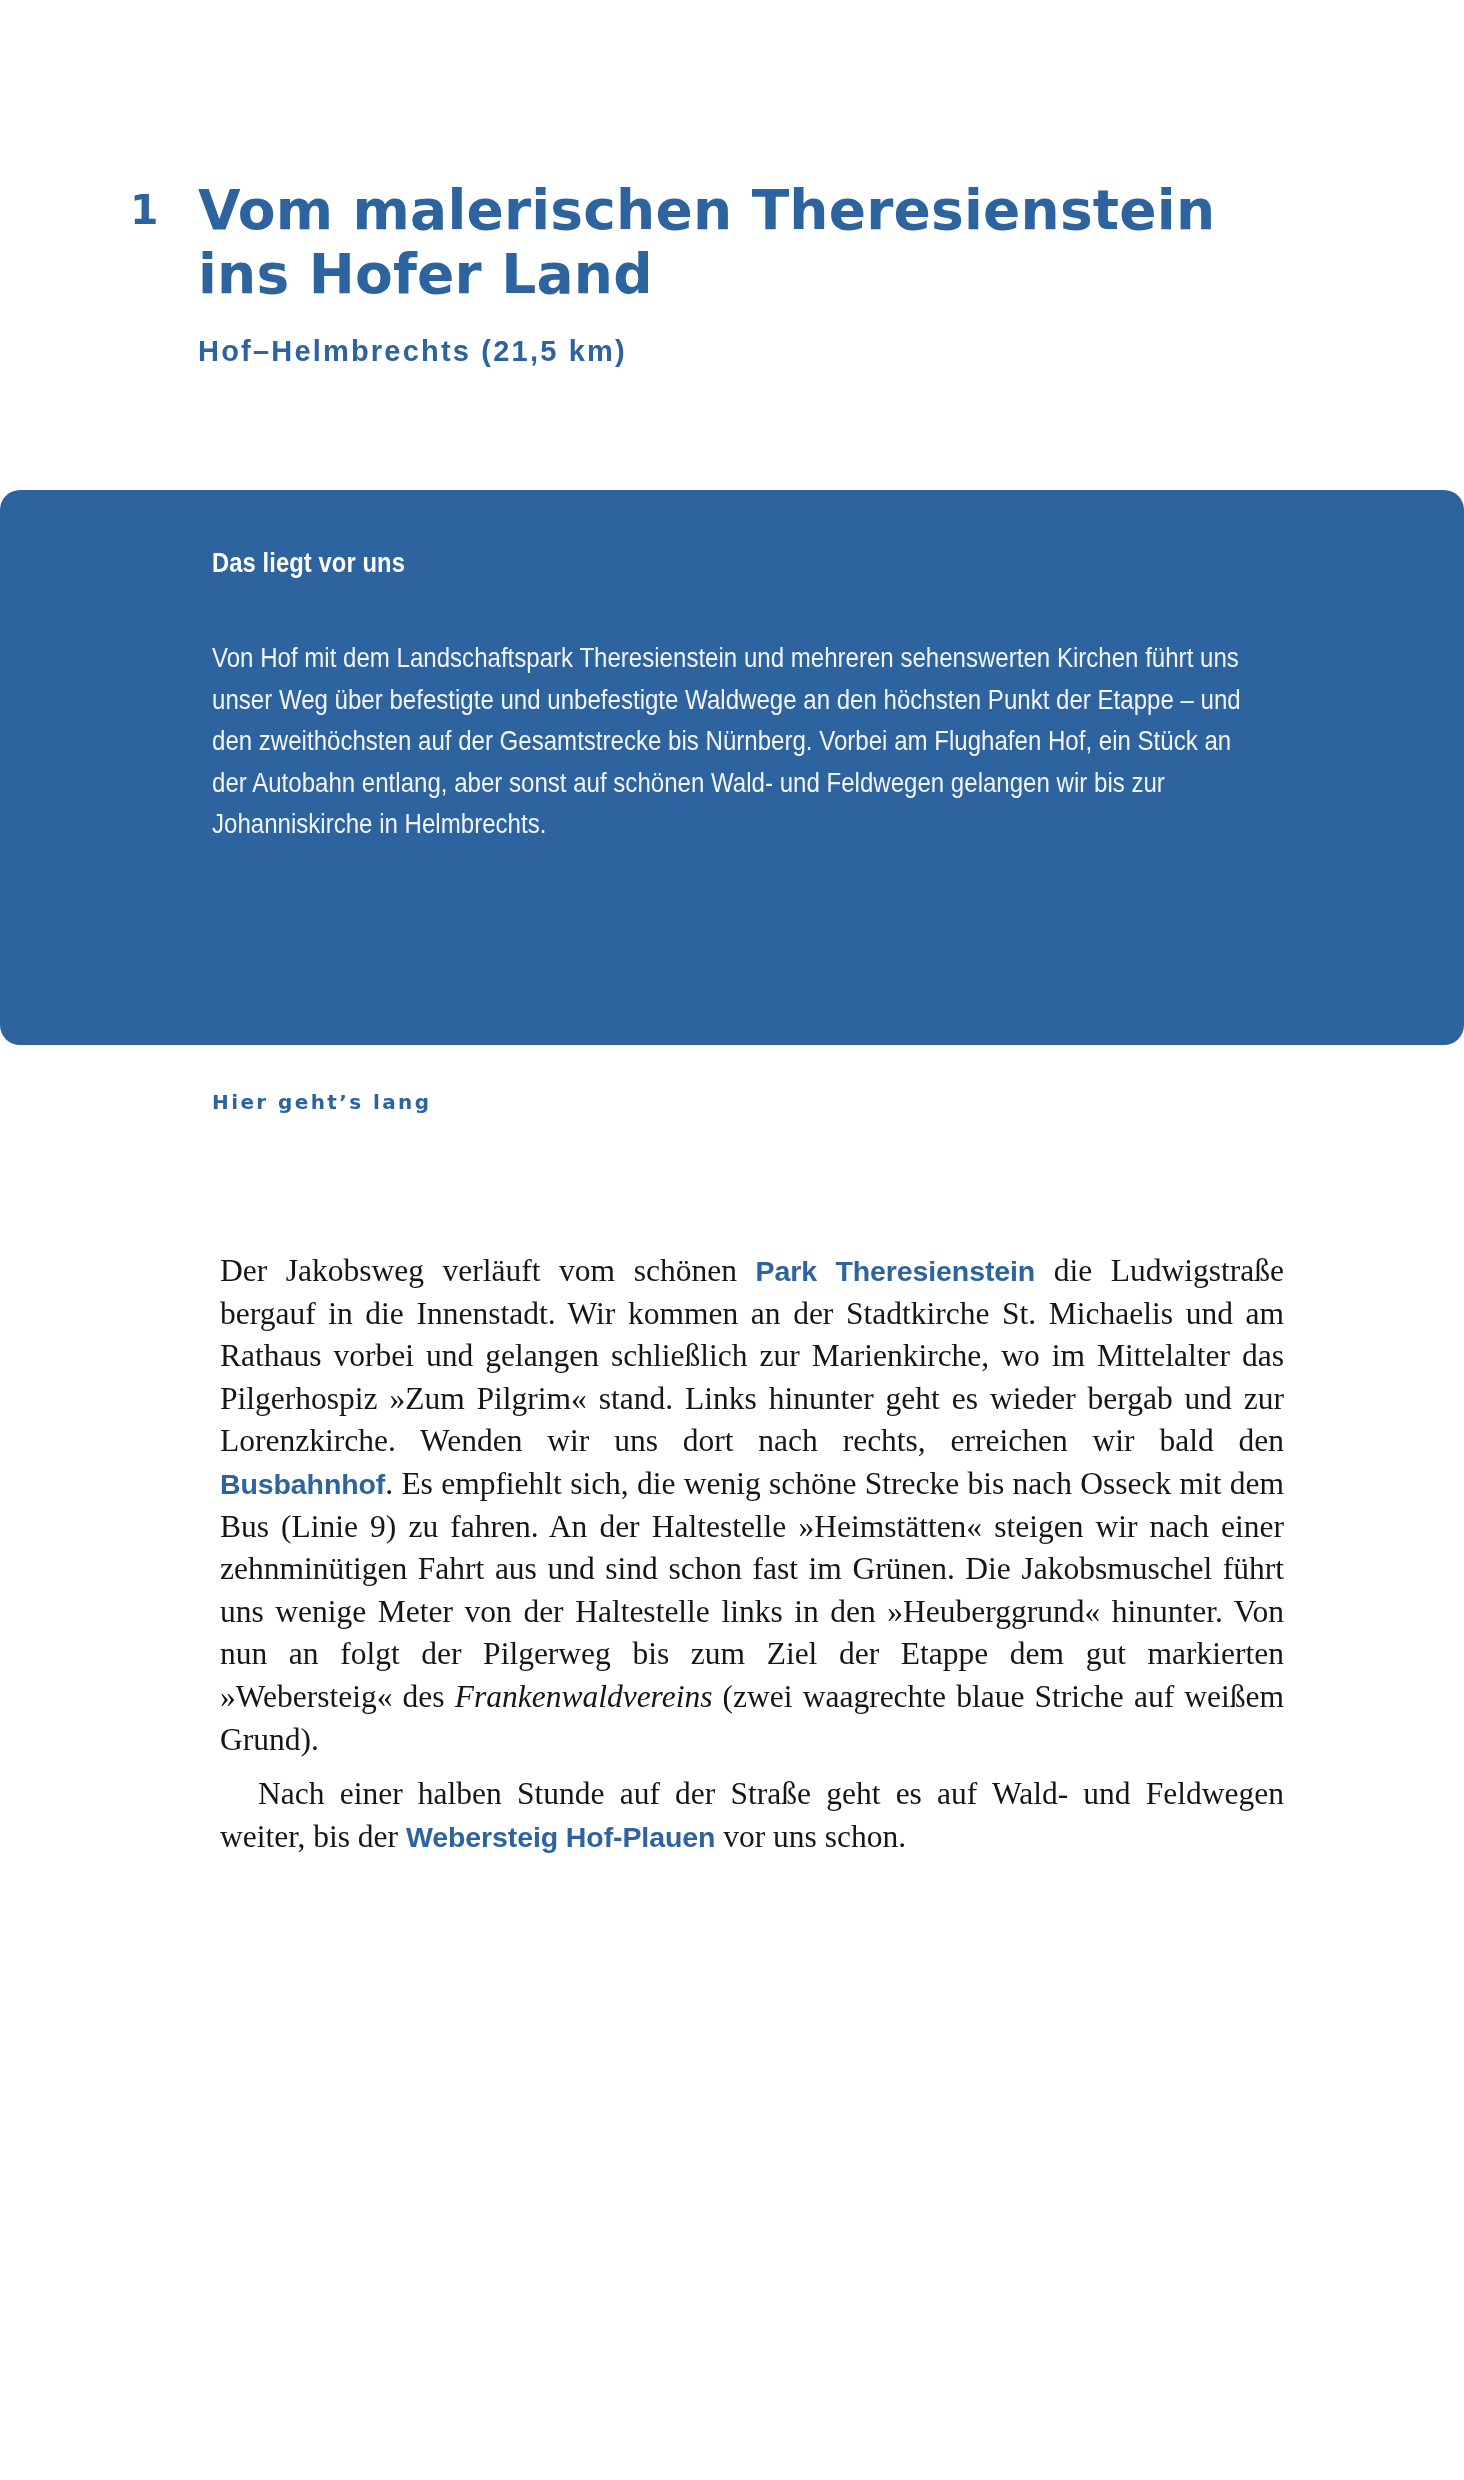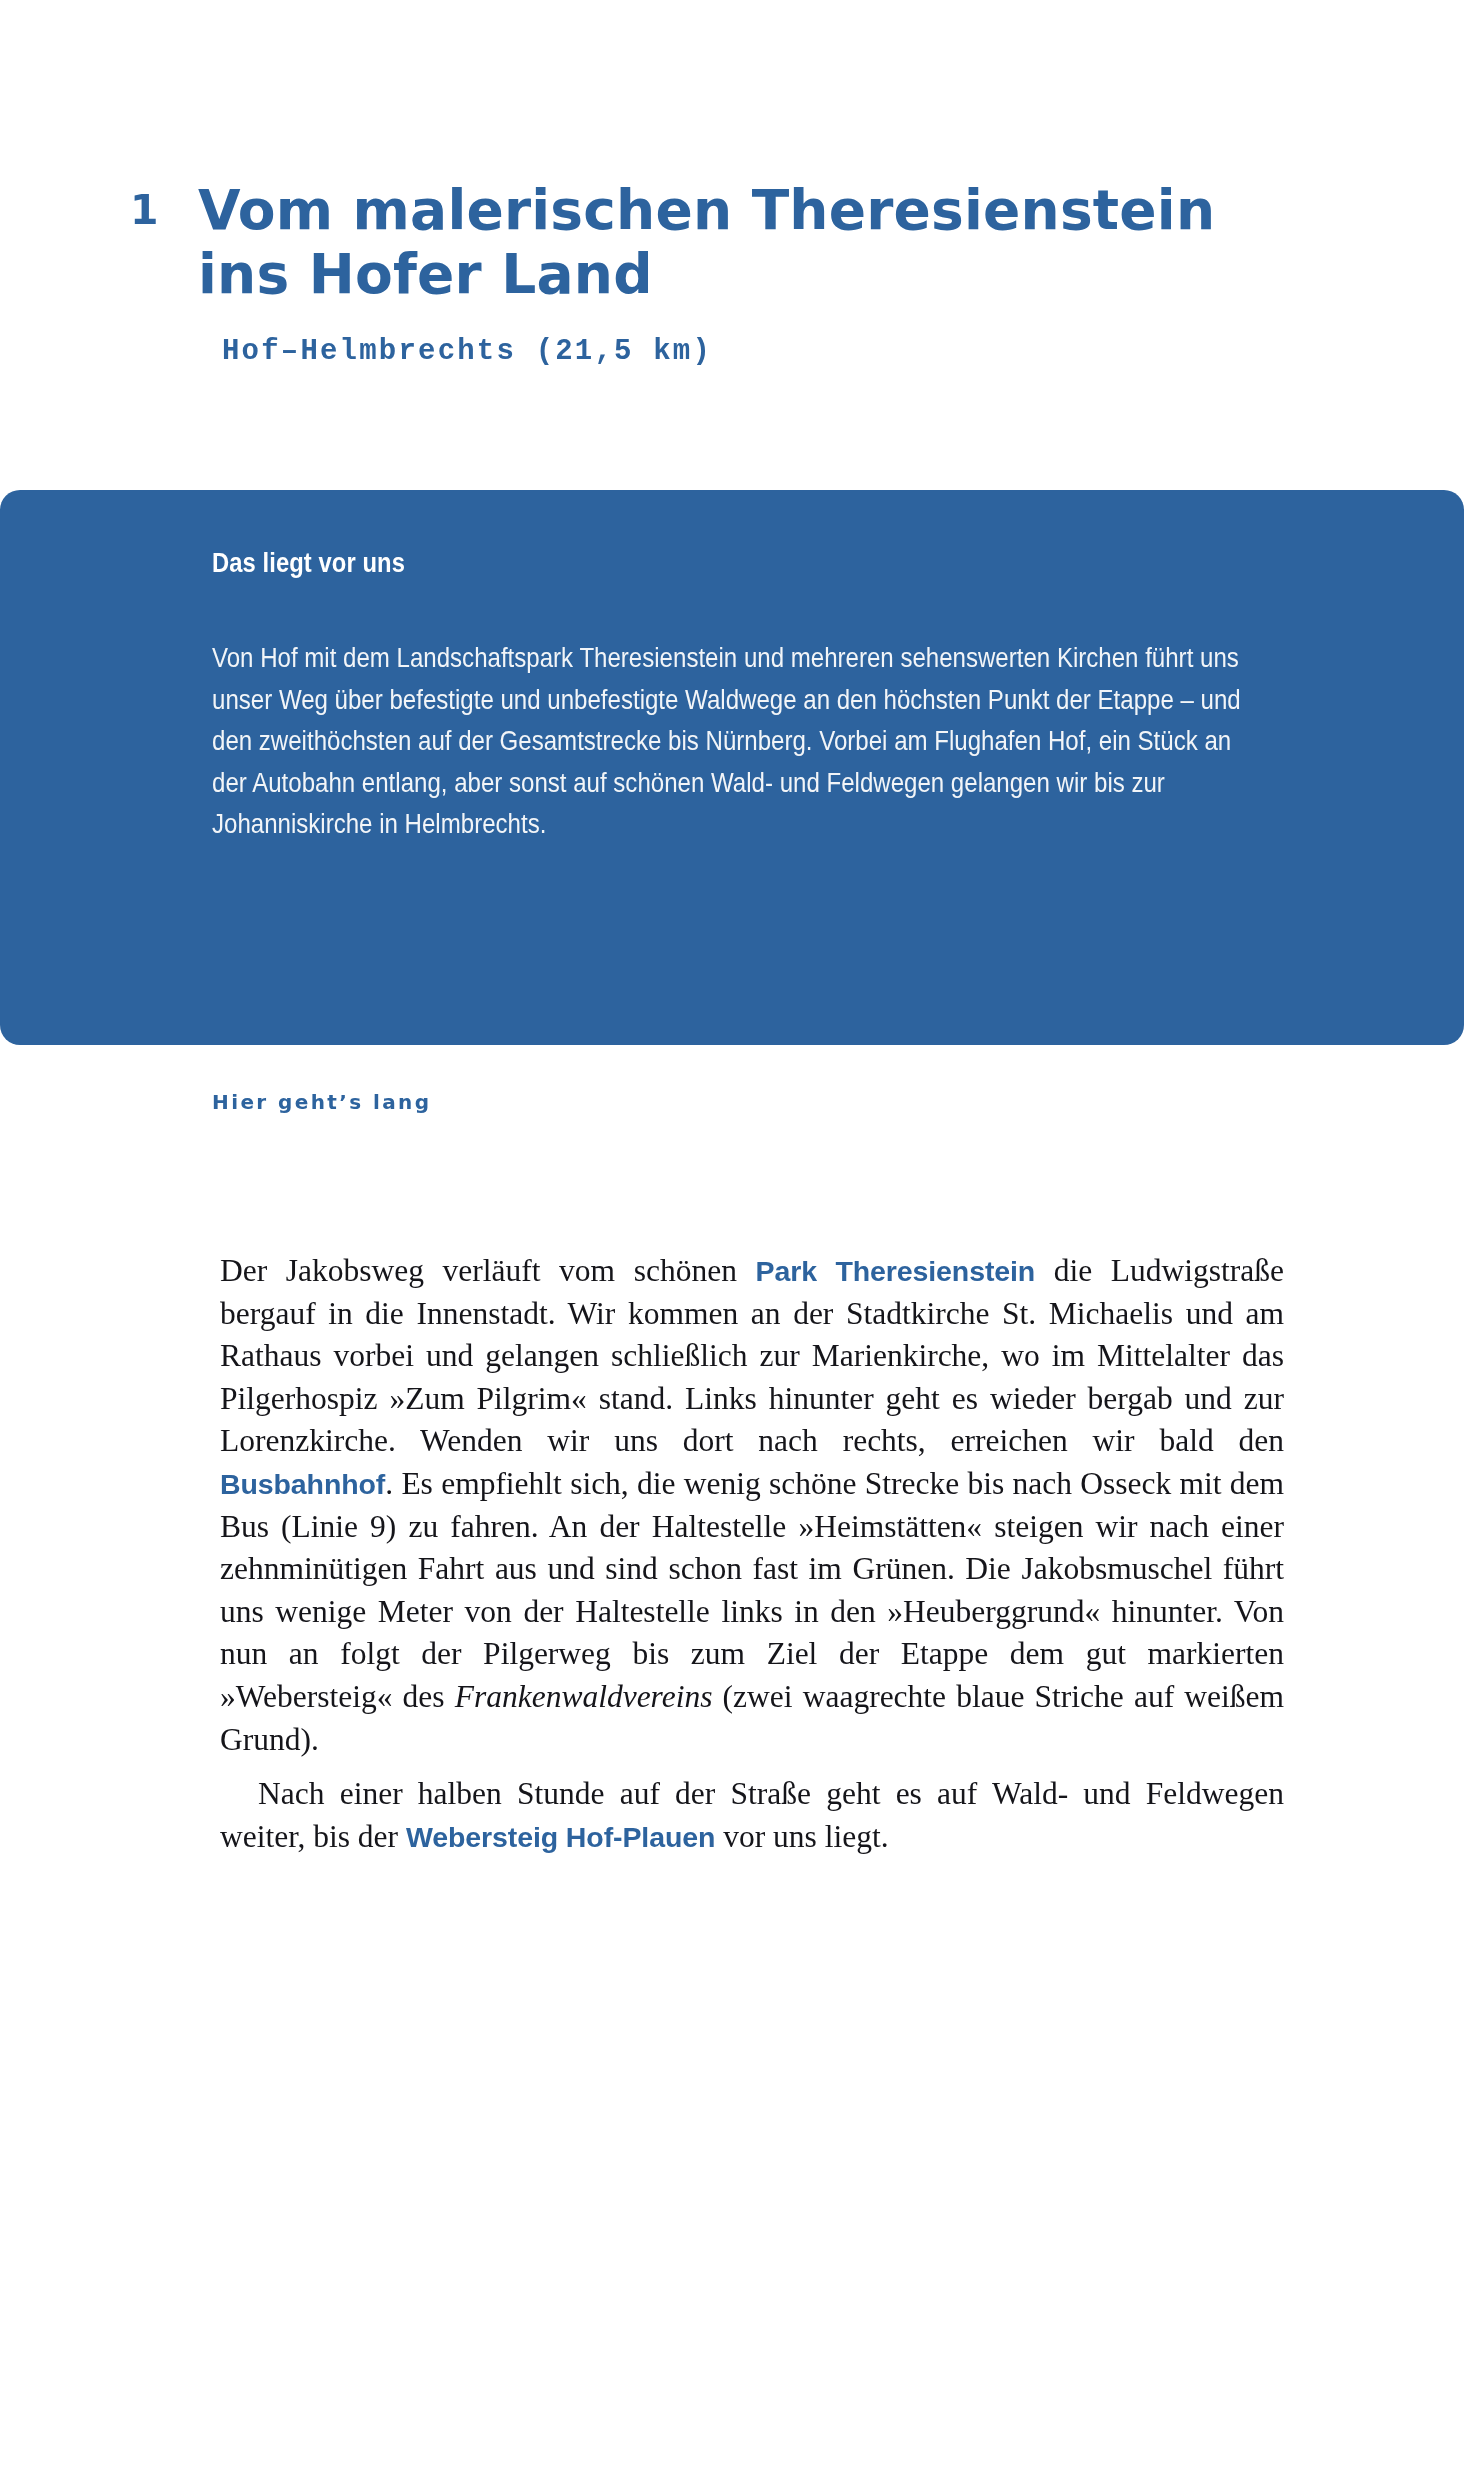--- a/index.html
+++ b/index.html
@@ -50,26 +50,26 @@
     color: #2d639e;
     font-family: "DejaVu Sans", sans-serif;
     font-weight: bold;
     font-size: 55px;
     line-height: 64px;
     max-width: 1060px;
     letter-spacing: 0.2px;
   }
   .chapter-subtitle {
     color: #2d639e;
-    font-family: Liberation Mono, monospace;
+    font-family: Liberation Sans, sans-serif;
     font-weight: bold;
     font-size: 29px;
     letter-spacing: 2.2px;
     margin-top: 29px;
-    margin-left: 92px;
+    margin-left: 68px;
   }
 
   
   .info-panel {
     position: absolute;
     left: 0;
     top: 490px;
     width: 1464px;
     height: 555px;
     background: #2d639e;
@@ -175,17 +175,17 @@
 
   <div class="info-panel">
     <div class="info-heading">Das liegt vor uns</div>
     <div class="info-body">Von Hof mit dem Landschaftspark Theresienstein und mehreren sehenswerten Kirchen führt uns unser Weg über befestigte und unbefestigte Waldwege an den höchsten Punkt der Etappe – und den zweithöchsten auf der Gesamtstrecke bis Nürnberg. Vorbei am Flughafen Hof, ein Stück an der Autobahn entlang, aber sonst auf schönen Wald- und Feldwegen gelangen wir bis zur Johanniskirche in Helmbrechts.</div>
   </div>
 
   <div class="section-heading">Hier geht’s lang</div>
 
   <div class="main-body">
     <p><span>Der Jakobsweg verläuft vom schönen </span><span class="poi">Park Theresienstein</span><span> die Ludwigstraße bergauf in die Innenstadt. Wir kommen an der Stadtkirche St. Michaelis und am Rathaus vorbei und gelangen schließlich zur Marienkirche, wo im Mittelalter das Pilgerhospiz »Zum Pilgrim« stand. Links hinunter geht es wieder bergab und zur Lorenzkirche. Wenden wir uns dort nach rechts, erreichen wir bald den </span><span class="poi">Busbahnhof</span><span>. Es empfiehlt sich, die wenig schöne Strecke bis nach Osseck mit dem Bus (Linie 9) zu fahren. An der Haltestelle »Heimstätten« steigen wir nach einer zehnminütigen Fahrt aus und sind schon fast im Grünen. Die Jakobsmuschel führt uns wenige Meter von der Haltestelle links in den »Heuberggrund« hinunter. Von nun an folgt der Pilgerweg bis zum Ziel der Etappe dem gut markierten »Webersteig« des </span><span class="ital">Frankenwaldvereins</span><span> (zwei waagrechte blaue Striche auf weißem Grund).</span></p>
-    <p class="indented"><span>Nach einer halben Stunde auf der Straße geht es auf Wald- und Feldwegen weiter, bis der </span><span class="poi">Webersteig Hof-Plauen</span><span> vor uns liegt.</span></p>
+    <p class="indented"><span>Nach einer halben Stunde auf der Straße geht es auf Wald- und Feldwegen weiter, bis der </span><span class="poi">Webersteig Hof-Plauen</span><span> vor uns schon.</span></p>
   </div>
 
 
 </div>
 
 </body></html>

